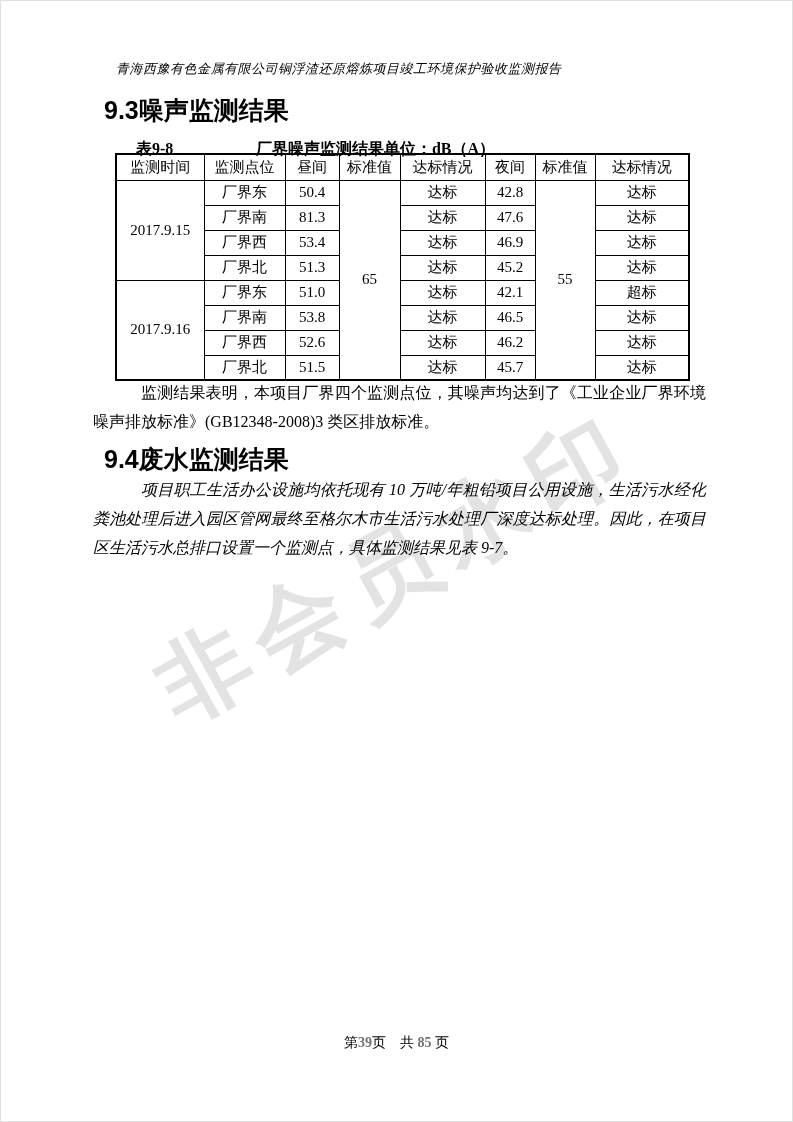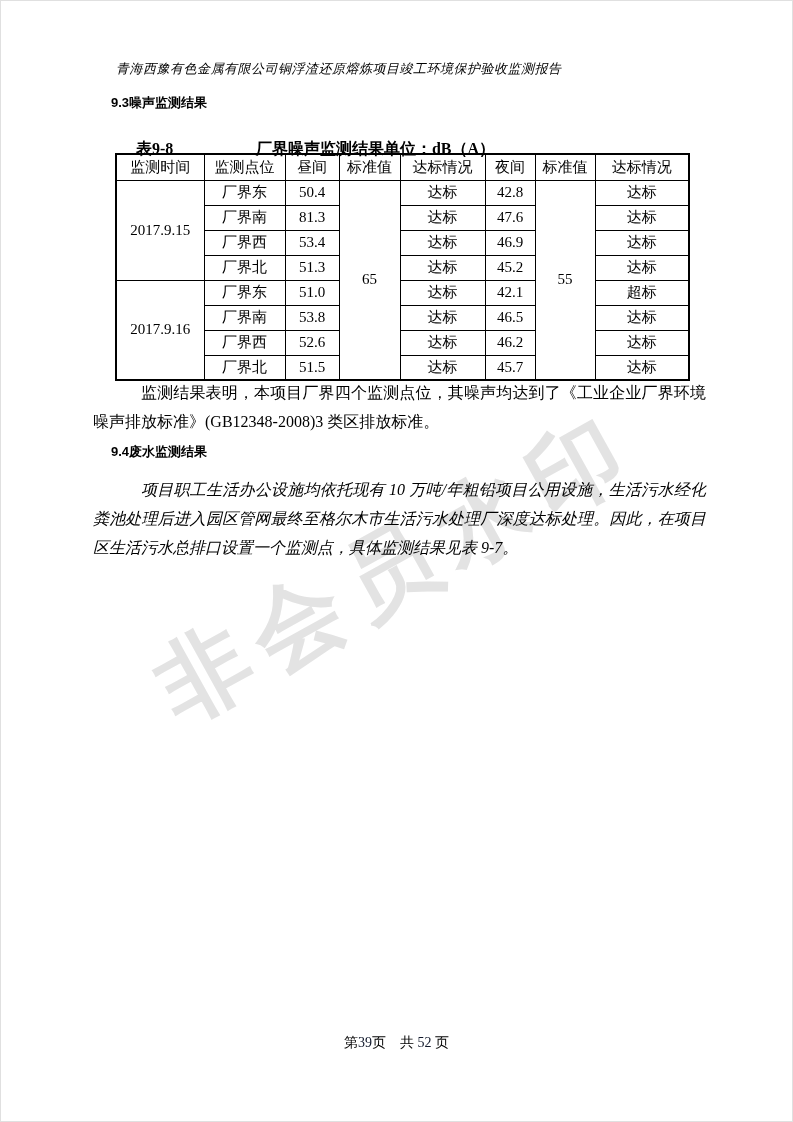--- a/index.html
+++ b/index.html
@@ -21,22 +21,22 @@
     left: 115px; top: 59px;
     font-size: 13px;
     font-style: italic;
     letter-spacing: 0.5px;
     white-space: nowrap;
     text-align: right;
   }
 
   .h-section {
     position: absolute;
-    left: 110px;
-    font-size: 13px;
+    left: 103px;
+    font-size: 25px;
     font-weight: bold;
     font-family: "Liberation Sans", "DejaVu Sans", sans-serif;
     white-space: nowrap;
   }
   .h-section.s93 { top: 93px; }
   .h-section.s94 { top: 442px; }
 
   .table-caption {
     position: absolute;
     left: 114px; top: 138px;
@@ -95,21 +95,21 @@
   }
 
   .doc-footer {
     position: absolute;
     left: 0; top: 1033px;
     width: 100%;
     text-align: center;
     font-size: 14px;
     z-index: 1;
   }
-  .page-num { color: #0f172a; }
+  .page-num { color: #737373; font-weight: bold; }
 </style>
 </head>
 <body>
 
 <div class="page">
 
   <div class="watermark">非会员水印</div>
 
   <div class="content">
 
@@ -211,17 +211,17 @@
       </tbody>
     </table>
 
     <div class="para p1">监测结果表明，本项目厂界四个监测点位，其噪声均达到了《工业企业厂界环境噪声排放标准》(GB12348-2008)3 类区排放标准。</div>
 
     <div class="h-section s94">9.4废水监测结果</div>
 
     <div class="para p2">项目职工生活办公设施均依托现有 10 万吨/年粗铅项目公用设施，生活污水经化粪池处理后进入园区管网最终至格尔木市生活污水处理厂深度达标处理。因此，在项目区生活污水总排口设置一个监测点，具体监测结果见表 9-7。</div>
 
     <div class="doc-footer">
-      <span>第</span><span class="page-num">39</span><span>页　共 </span><span class="page-num">52</span><span> 页</span>
+      <span>第</span><span class="page-num">39</span><span>页　共 </span><span class="page-num">85</span><span> 页</span>
     </div>
 
   </div>
 </div>
 
 </body></html>

